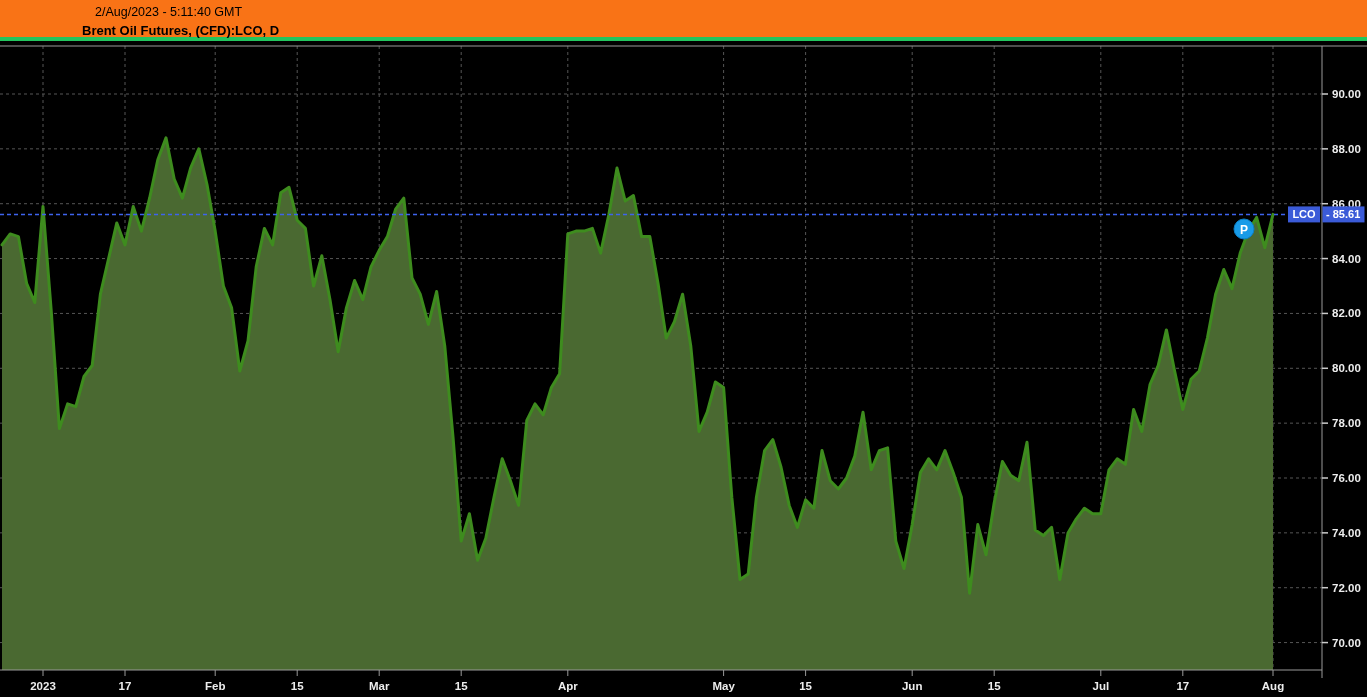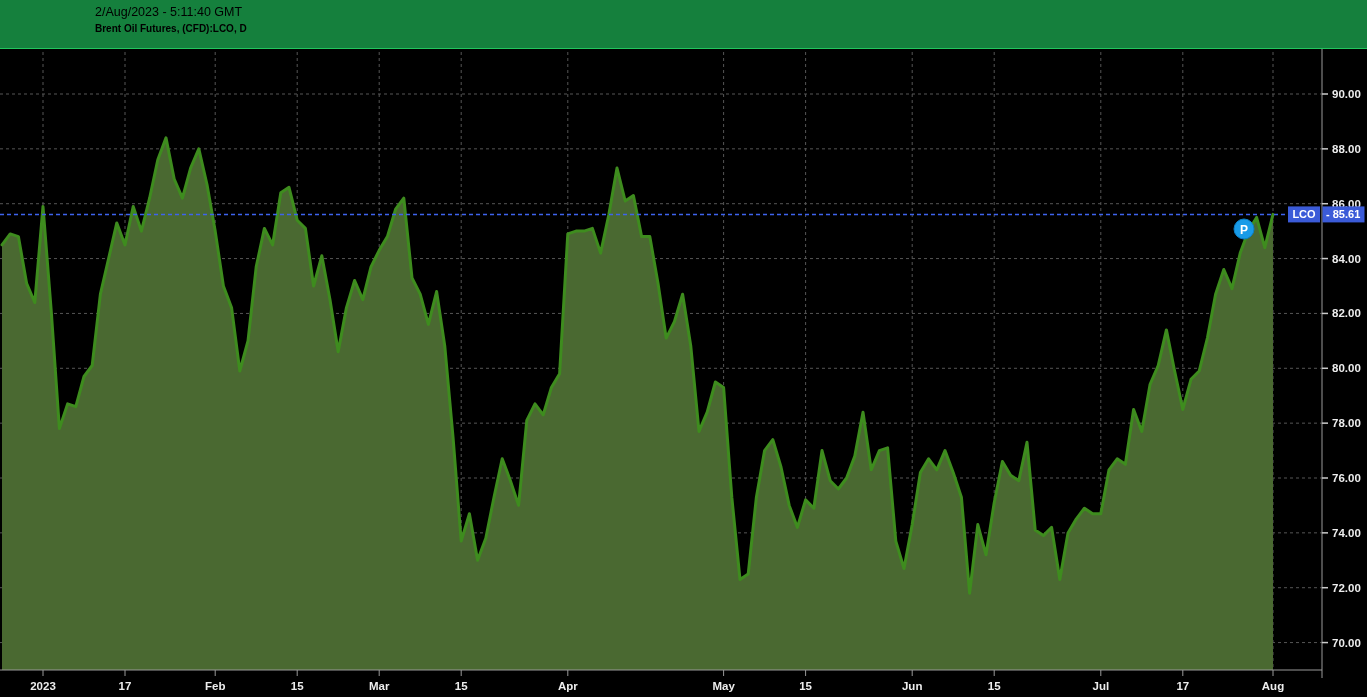--- a/index.html
+++ b/index.html
@@ -1,21 +1,21 @@
 <!DOCTYPE html>
 <html><head>
 <meta charset="utf-8">
 <style>
   html,body{margin:0;padding:0;background:#000;}
   .stage{position:relative;width:1367px;height:697px;background:#000;overflow:hidden;
          font-family:"Liberation Sans","DejaVu Sans",sans-serif;}
-  .header{position:absolute;left:0;top:0;width:1367px;height:49px;background:#15803d;
-          border-bottom:1px solid #22c55e;box-sizing:border-box;}
+  .header{position:absolute;left:0;top:0;width:1367px;height:41px;background:#f97316;
+          border-bottom:4px solid #22c55e;box-sizing:border-box;}
   .header .ts{position:absolute;left:95px;top:5px;font-size:12.5px;color:#000;}
-  .header .ttl{position:absolute;left:95px;top:23px;font-size:10px;font-weight:bold;color:#000;}
+  .header .ttl{position:absolute;left:82px;top:23px;font-size:13px;font-weight:bold;color:#000;}
   svg{position:absolute;left:0;top:0;}
   text{font-family:"Liberation Sans","DejaVu Sans",sans-serif;}
 </style>
 </head>
 <body>
 
 <div class="stage">
   <svg id="chart" width="1367" height="697" viewBox="0 0 1367 697">
       <rect x="0" y="0" width="1367" height="697" fill="#000000"></rect>
       <g>

